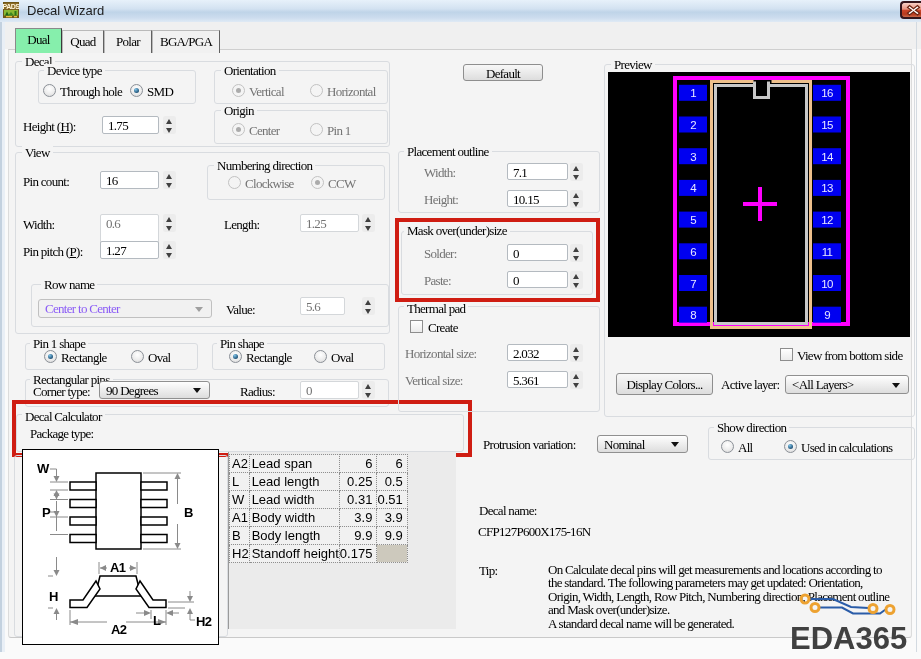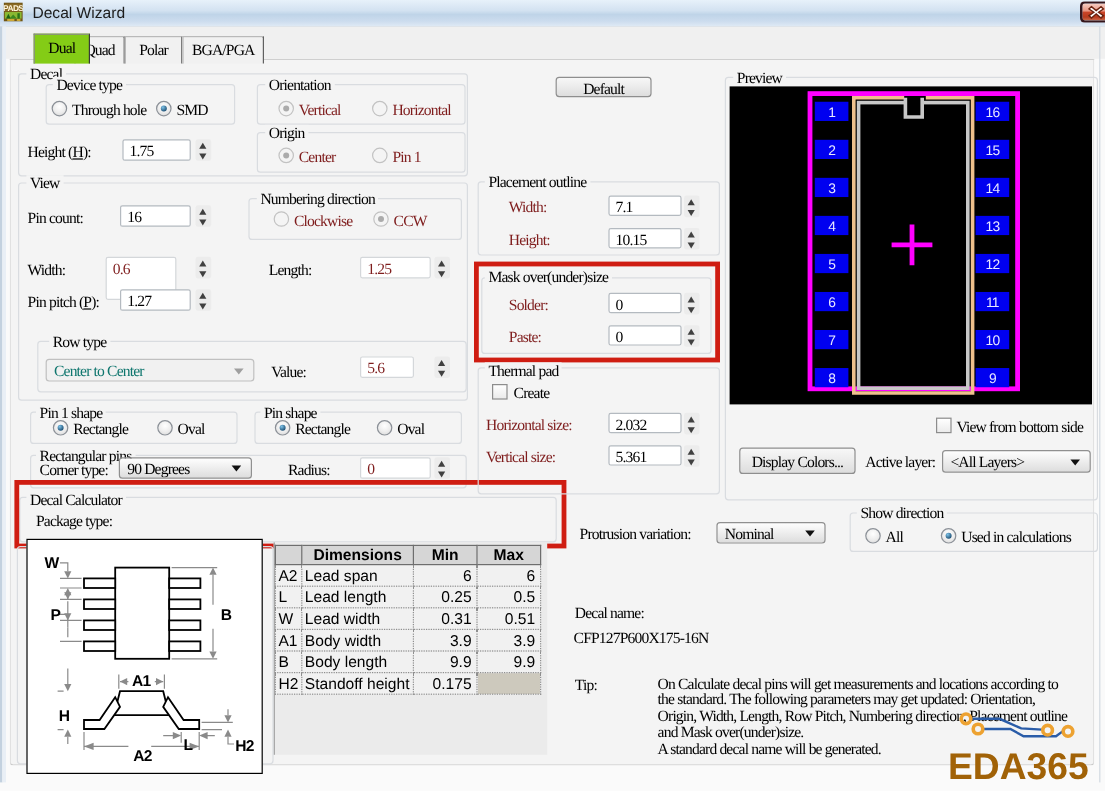--- a/index.html
+++ b/index.html
@@ -4,34 +4,34 @@
 html,body{margin:0;padding:0}
 #win{position:relative;width:921px;height:659px;overflow:hidden;background:#fafafa;font:13px "Liberation Serif",serif;letter-spacing:-0.7px;color:#000}
 .ab{position:absolute}
 #tbar{position:absolute;left:0;top:0;width:921px;height:22px;background:linear-gradient(#e7f1fa 0%,#d3e2f1 40%,#bfd4e8 55%,#ccdcee 80%,#dfeaf5 100%);border-bottom:1px solid #a8bccf}
 #ttl{position:absolute;left:27px;top:3px;font:13px "Liberation Sans",sans-serif;letter-spacing:0;color:#1c1c1c}
 #page{position:absolute;left:8px;top:49px;width:904px;height:589px;background:#f4f4f4;border:1px solid #dcdcdc;border-top-color:#cfcfcf;border-bottom-color:#c9c9c9;border-radius:0 0 3px 3px;box-sizing:border-box}
 .tab{position:absolute;top:30px;height:19px;background:#f1f1f1;border:1px solid #b9b9b9;border-right:1px solid #606060;border-bottom:none;text-align:center;padding-top:3px;box-sizing:content-box;color:#000}
 .grp{position:absolute;border:1px solid #d9dce0;border-radius:3px}
 .cap{position:absolute;background:#f4f4f4;padding:0 3px;white-space:nowrap;line-height:13px}
 .lbl{position:absolute;white-space:nowrap}
-.dis{color:#7f1d1d}
+.dis{color:#737373}
 .tb{position:absolute;background:#fff;border:1px solid #b4bac0;border-radius:2px;box-sizing:border-box;padding:1px 0 0 5px;white-space:nowrap}
 .tb.dis{border-color:#d4d7da}
 .sp{position:absolute;width:13px;height:18px;background:#ececec;border-radius:2px}
 .sp::before{content:"";position:absolute;left:3px;top:3px;border-left:3.5px solid transparent;border-right:3.5px solid transparent;border-bottom:5px solid #404040}
 .sp::after{content:"";position:absolute;left:3px;top:12px;border-left:3.5px solid transparent;border-right:3.5px solid transparent;border-top:5px solid #404040}
 .rd{position:absolute;width:13px;height:13px;border-radius:50%;background:radial-gradient(circle at 50% 35%,#ffffff 0%,#ededed 55%,#d5d5d5 100%);border:1px solid #8b9097;box-sizing:border-box}
 .rd.on::after{content:"";position:absolute;left:3px;top:3px;width:5px;height:5px;border-radius:50%;background:radial-gradient(circle at 35% 30%,#7fc3e8 0%,#1d4f74 75%)}
 .rd.gy{border-color:#c2c2c2;background:#f4f4f4}
 .rd.gy.on::after{background:#ababab}
 .cb{position:absolute;width:13px;height:13px;border:1px solid #8d8d8d;background:linear-gradient(#ffffff,#ebebeb);box-sizing:border-box}
 .co{position:absolute;box-sizing:border-box;border:1px solid #909090;border-radius:3px;background:linear-gradient(#fefefe,#ececec 55%,#dddddd);padding:1px 0 0 6px;white-space:nowrap;overflow:hidden}
 .co::after{content:"";position:absolute;right:8px;top:50%;margin-top:-2px;border-left:4px solid transparent;border-right:4px solid transparent;border-top:5px solid #101010}
-.co.gy{color:#0f766e;background:#f1f1f1;border-color:#c0c0c0}
+.co.gy{color:#8b5cf6;background:#f1f1f1;border-color:#c0c0c0}
 .co.gy::after{border-top-color:#9f9f9f}
 .bt{position:absolute;box-sizing:border-box;border:1px solid #8e8e8e;border-radius:3px;background:linear-gradient(#f7f7f7,#ececec 45%,#dddddd);text-align:center;padding-top:1px}
 .red{position:absolute;border:4px solid #cf1d12;box-sizing:border-box}
 u{text-decoration:underline}
 td{letter-spacing:0;padding:0}
 .tc{border:1px dotted #8f8f8f;padding:0 0 0 2px;background:#f1f1f1;overflow:hidden;white-space:nowrap}
 .tn{border:1px dotted #8f8f8f;padding:0 4px 0 0;background:#f1f1f1;text-align:right;overflow:hidden;white-space:nowrap}
 </style></head>
 <body>
 <div id="win">
@@ -53,21 +53,21 @@
           <path d="M4.5 2.5 L8.5 5.8 L12.5 2.5 L14.5 4.5 L10.5 7.2 L14.5 10 L12.5 12 L8.5 8.7 L4.5 12 L2.5 10 L6.5 7.2 L2.5 4.5 Z" fill="#fff" stroke="#6b2310" stroke-width="1.2"></path>
         </svg>
     </div>
   </div>
   <div class="ab" style="left:0;top:22px;width:921px;height:27px;background:#f0f0f0"></div>
   <div class="ab" style="left:0;top:22px;width:2px;height:630px;background:#c3d1df"></div>
   <div class="ab" style="left:2px;top:22px;width:3px;height:630px;background:#e9eff6"></div>
   <div class="ab" style="left:916px;top:22px;width:1px;height:630px;background:#d3dae1"></div>
   <div id="page"></div>
 
-  <div class="tab" style="left:28px;top:28px;width:45px;height:21px;background:#84cc16;border-color:#8a8a8a;border-right-color:#3a3a3a;z-index:3">Dual</div>
+  <div class="tab" style="left:15px;top:28px;width:45px;height:21px;background:#86efac;border-color:#8a8a8a;border-right-color:#3a3a3a;z-index:3">Dual</div>
   <div class="tab" style="left:62px;width:40px">Quad</div>
   <div class="tab" style="left:104px;width:46px">Polar</div>
   <div class="tab" style="left:152px;width:66px">BGA/PGA</div>
 
   <div class="grp" style="left:15px;top:61px;width:373px;height:84px"></div>
   <div class="cap" style="left:22px;top:55px">Decal</div>
   <div class="grp" style="left:38px;top:70px;width:156px;height:32px"></div>
   <div class="cap" style="left:44px;top:64px">Device type</div>
   <span class="rd" style="left:43px;top:84px"></span>
     <div class="lbl" style="left:60px;top:84px">Through hole</div>
@@ -94,30 +94,30 @@
   <div class="lbl" style="left:23px;top:174px">Pin count:</div>
   <div class="tb" style="left:100px;top:171px;width:59px;height:18px">16</div>
   <div class="sp" style="left:163px;top:171px"></div>
   <div class="grp" style="left:207px;top:165px;width:176px;height:33px"></div>
   <div class="cap" style="left:214px;top:159px">Numbering direction</div>
   <span class="rd gy" style="left:228px;top:176px"></span>
     <div class="lbl dis" style="left:245px;top:176px">Clockwise</div>
   <span class="rd gy on" style="left:311px;top:176px"></span>
     <div class="lbl dis" style="left:328px;top:176px">CCW</div>
   <div class="lbl" style="left:23px;top:217px">Width:</div>
-  <div class="tb dis" style="left:88px;top:214px;width:59px;height:36px">0.6</div>
+  <div class="tb dis" style="left:100px;top:214px;width:59px;height:36px">0.6</div>
   <div class="sp" style="left:163px;top:214px"></div>
   <div class="lbl" style="left:224px;top:217px">Length:</div>
   <div class="tb dis" style="left:300px;top:214px;width:59px;height:18px">1.25</div>
   <div class="sp" style="left:362px;top:214px"></div>
   <div class="lbl" style="left:23px;top:244px">Pin pitch (<u>P</u>):</div>
   <div class="tb" style="left:100px;top:241px;width:59px;height:18px">1.27</div>
   <div class="sp" style="left:163px;top:241px"></div>
   <div class="grp" style="left:31px;top:284px;width:356px;height:41px"></div>
-  <div class="cap" style="left:41px;top:278px">Row type</div>
+  <div class="cap" style="left:41px;top:278px">Row name</div>
   <div class="co gy" style="left:38px;top:299px;width:174px;height:19px">Center to Center</div>
   <div class="lbl" style="left:226px;top:302px">Value:</div>
   <div class="tb dis" style="left:300px;top:297px;width:45px;height:18px">5.6</div>
   <div class="sp" style="left:362px;top:297px"></div>
 
   <div class="grp" style="left:25px;top:343px;width:171px;height:25px"></div>
   <div class="cap" style="left:30px;top:337px">Pin 1 shape</div>
   <span class="rd on" style="left:44px;top:350px"></span>
     <div class="lbl" style="left:61px;top:350px">Rectangle</div>
   <span class="rd" style="left:131px;top:350px"></span>
@@ -231,26 +231,20 @@
   <span class="rd on" style="left:784px;top:440px"></span>
     <div class="lbl" style="left:801px;top:440px">Used in calculations</div>
   <div class="lbl" style="left:479px;top:503px">Decal name:</div>
   <div class="lbl" style="left:478px;top:524px">CFP127P600X175-16N</div>
   <div class="lbl" style="left:479px;top:563px">Tip:</div>
   <div class="ab" style="left:548px;top:563px;width:360px;line-height:13.4px;white-space:nowrap">On Calculate decal pins will get measurements and locations according to<br>the standard. The following parameters may get updated: Orientation,<br>Origin, Width, Length, Row Pitch, Numbering direction, Placement outline<br>and Mask over(under)size.<br>A standard decal name will be generated.</div>
 
   <div class="ab" style="left:228px;top:452px;width:228px;height:177px;background:#ebebeb;border-left:1px solid #9a9a9a;box-sizing:border-box"></div>
   <table style="position:absolute;left:229px;top:454px;border-collapse:collapse;font:13px 'Liberation Sans',sans-serif;table-layout:fixed">
     <tbody>
-        <tr style="height:16px;background:#d6d6d6;font-weight:bold;text-align:center">
-      <td style="width:21px;border:1px solid #6e6e6e"></td>
-      <td style="width:92px;border:1px solid #6e6e6e">Dimensions</td>
-      <td style="width:52px;border:1px solid #6e6e6e">Min</td>
-      <td style="width:52px;border:1px solid #6e6e6e">Max</td>
-    </tr>
     <tr style="height:18px">
           <td class="tc">A2</td>
           <td class="tc">Lead span</td>
           <td class="tn">6</td>
           <td class="tn">6</td>
         </tr>
     <tr style="height:18px">
           <td class="tc">L</td>
           <td class="tc">Lead length</td>
           <td class="tn">0.25</td>
@@ -350,14 +344,14 @@
       <path d="M14.5 9 L38 9 L56 17 L73.5 18"></path>
       <path d="M24.5 17.5 L47 17.5 L58 23.5 L85 23.5 L90.5 19.5"></path>
     </g>
     <g fill="none" stroke="#eda231" stroke-width="3">
       <circle cx="10" cy="9" r="4"></circle>
         <circle cx="20" cy="17.5" r="4"></circle>
         <circle cx="78" cy="18.5" r="4"></circle>
         <circle cx="95" cy="19.5" r="4"></circle>
     </g>
   </svg>
-  <div class="ab" style="left:790px;top:621px;font:bold 31px 'Liberation Sans',sans-serif;color:#a16207;letter-spacing:0">EDA365</div>
+  <div class="ab" style="left:790px;top:621px;font:bold 31px 'Liberation Sans',sans-serif;color:#404040;letter-spacing:0">EDA365</div>
 </div>
 
 </body></html>

